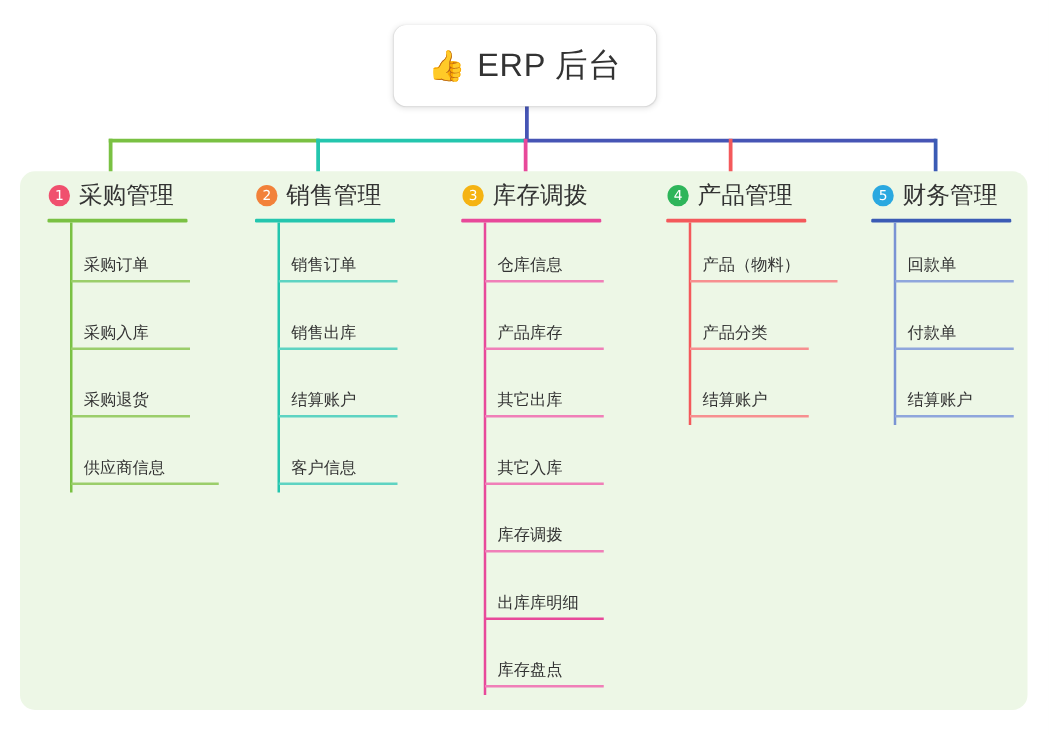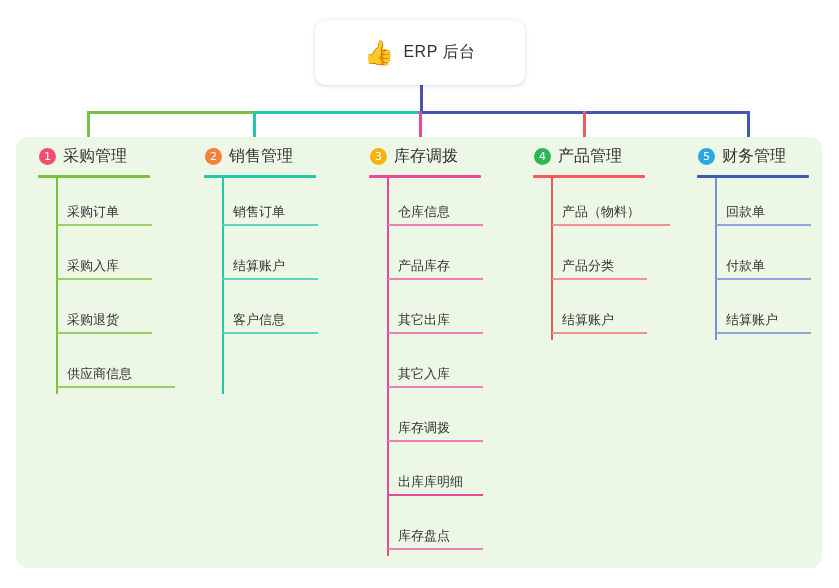--- a/index.html
+++ b/index.html
@@ -32,21 +32,21 @@
     box-sizing: border-box;
   }
   #root-card .root-emoji {
     font-family: "DejaVu Sans", sans-serif;
     font-size: 24px;
     line-height: 1;
     margin-right: 9px;
     color: #f0b429;
   }
   #root-card .root-title {
-    font-size: 16px;
+    font-size: 26px;
     color: #333333;
     letter-spacing: 0.5px;
     white-space: nowrap;
   }
 
   
   .conn {
     position: absolute;
   }
   .conn-v { width: 3px; }
@@ -83,21 +83,21 @@
     border-radius: 50%;
     color: #ffffff;
     font-size: 11px;
     line-height: 17px;
     text-align: center;
     font-family: "DejaVu Sans", sans-serif;
     flex: 0 0 auto;
     margin-right: 7px;
   }
   .col-title {
-    font-size: 16px;
+    font-size: 19px;
     color: #333333;
     white-space: nowrap;
   }
   .head-rule {
     position: absolute;
     left: 5px;
     top: 38px;
     width: 112px;
     height: 3px;
     border-radius: 1px;
@@ -193,20 +193,24 @@
     <span class="col-title">销售管理</span>
   </div>
   <div class="head-rule" style="background:#24c6ae;"></div>
   <div class="leaves">
     <div class="spine" style="height:216px; background:#24c6ae;"></div>
     <div class="leaf">
       <span class="leaf-label">销售订单</span>
       <span class="leaf-rule" style="background:#5ed3c2;"></span>
     </div>
     <div class="leaf">
+      <span class="leaf-label">销售出库</span>
+      <span class="leaf-rule" style="background:#5ed3c2;"></span>
+    </div>
+    <div class="leaf">
       <span class="leaf-label">结算账户</span>
       <span class="leaf-rule" style="background:#5ed3c2;"></span>
     </div>
     <div class="leaf">
       <span class="leaf-label">客户信息</span>
       <span class="leaf-rule" style="background:#5ed3c2;"></span>
     </div>
   </div>
 </div>
 

